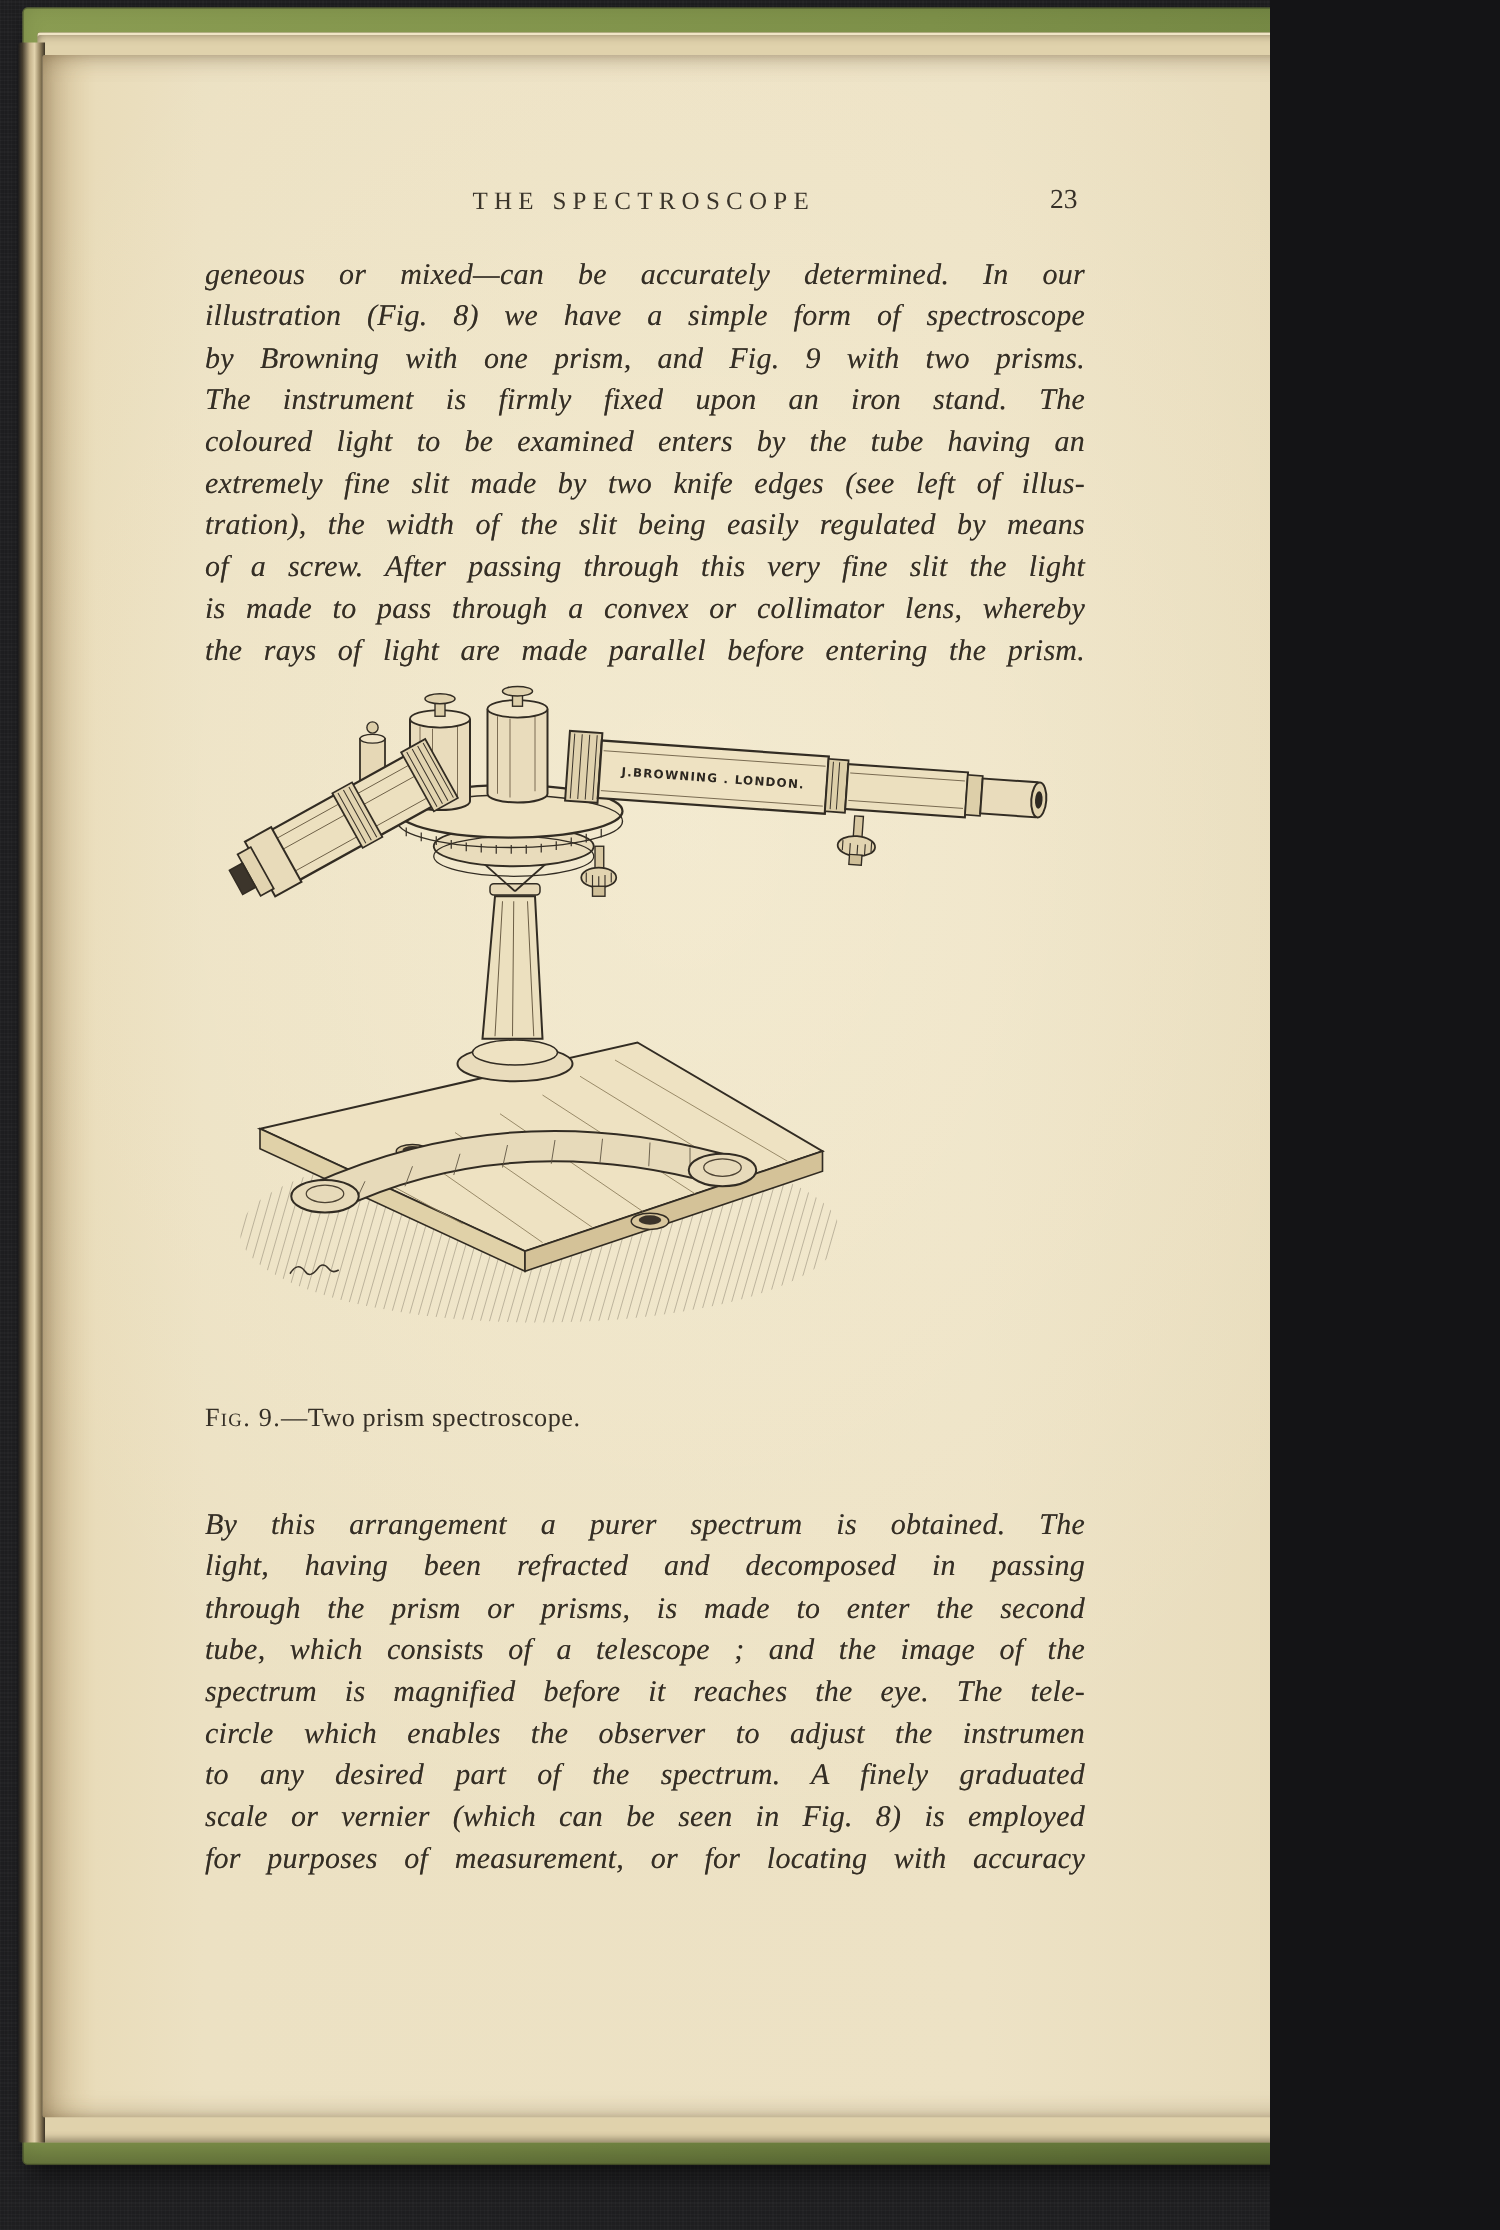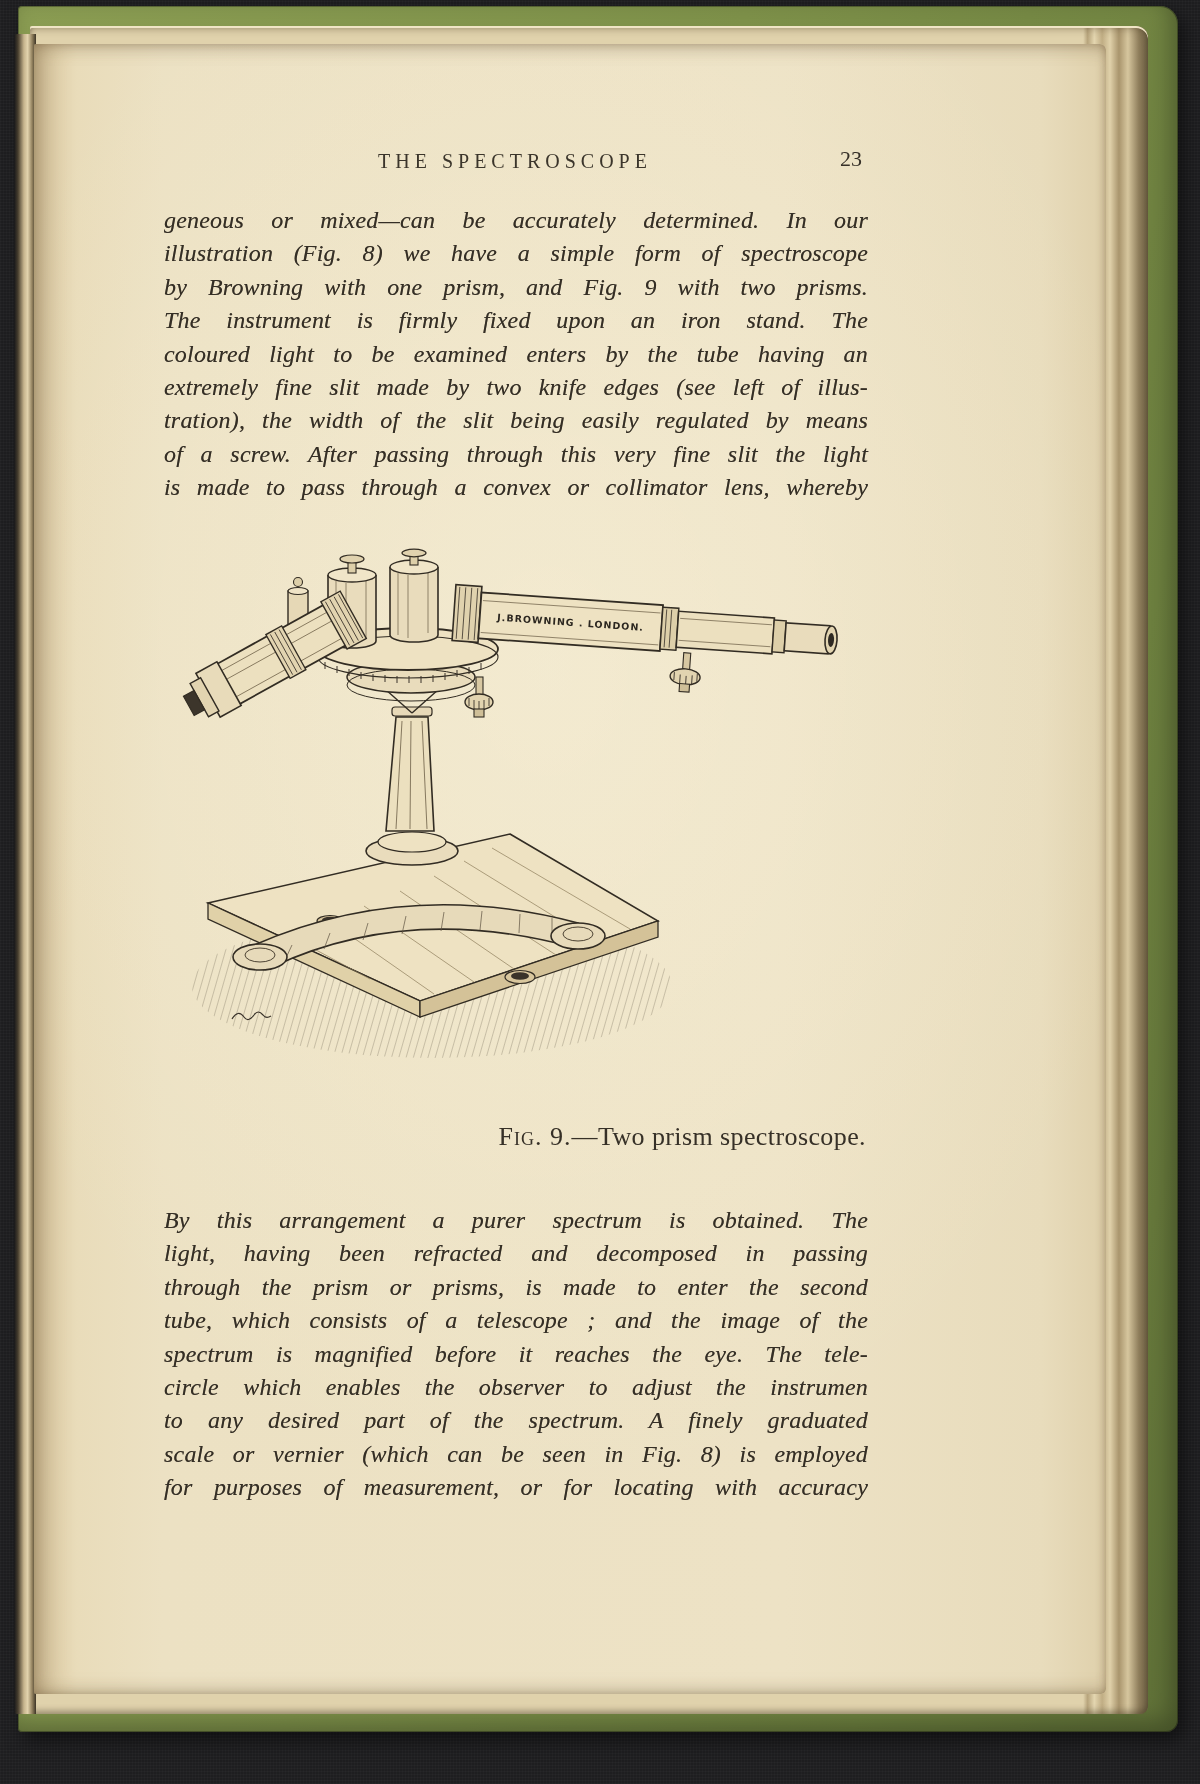--- a/index.html
+++ b/index.html
@@ -1,16 +1,16 @@
 <!DOCTYPE html>
 <html><head>
 <meta charset="utf-8">
 <style>
   html,body{margin:0;padding:0;background:#141416;}
-  .scene{position:relative;width:1200px;height:1784px;overflow:hidden;
+  .scene{position:relative;width:1016px;height:1784px;overflow:hidden;
     background:
       repeating-linear-gradient(0deg, rgba(255,255,255,.022) 0 1px, transparent 1px 3px),
       repeating-linear-gradient(90deg, rgba(255,255,255,.02) 0 1px, transparent 1px 3px),
       #1e1e20;
     font-family:"Liberation Serif","DejaVu Serif",serif;}
   .cover{position:absolute;left:18px;top:6px;width:1160px;height:1726px;
     border-radius:4px 18px 12px 4px;
     background:linear-gradient(105deg,#8a9c52 0%,#7d9049 45%,#6d803f 80%,#5f7037 100%);
     box-shadow:inset 0 0 0 1px rgba(0,0,0,.3), inset -8px -10px 22px rgba(0,0,0,.28), 6px 8px 18px rgba(0,0,0,.5);}
   .stack{position:absolute;left:30px;top:26px;width:1118px;height:1688px;
@@ -39,22 +39,22 @@
   .runhead .title{position:absolute;left:0;right:0;text-align:center;
     font-size:20px;letter-spacing:5px;color:#3b352b;}
   .runhead .pnum{position:absolute;right:4px;top:-4px;font-size:22px;color:#363028;}
   .para{position:absolute;left:130px;width:704px;font-size:24px;color:#342e25;
     text-shadow:0 0 .5px rgba(52,46,37,.55);font-style:italic;}
   .para1{top:160px;}
   .para2{top:1160px;}
   .tline{display:block;height:33.4px;line-height:33.4px;
     text-align:justify;text-align-last:justify;letter-spacing:.2px;word-spacing:1.2px;white-space:nowrap;}
   .figure{position:absolute;left:146px;top:500px;width:690px;height:540px;}
-  .caption{position:absolute;left:130px;top:1078px;width:702px;text-align:right;
-    font-size:26px;color:#363027;letter-spacing:.4px;}
+  .caption{position:absolute;left:130px;top:1078px;width:702px;text-align:left;
+    font-size:21px;color:#363027;letter-spacing:.4px;}
   .caption .fcaps{font-variant:small-caps;letter-spacing:1px;}
   svg text{font-family:"DejaVu Sans","Liberation Sans",sans-serif;}
 </style>
 </head>
 <body>
 
 <div class="scene">
   <div class="cover"></div>
   <div class="stack"></div>
   <div class="gutter"></div>
@@ -69,20 +69,21 @@
     <div class="para para1">
         <div class="tline">geneous or mixed—can be accurately determined.  In our</div>
         <div class="tline">illustration (Fig. 8) we have a simple form of spectroscope</div>
         <div class="tline">by Browning with one prism, and Fig. 9 with two prisms.</div>
         <div class="tline">The instrument is firmly fixed upon an iron stand.  The</div>
         <div class="tline">coloured light to be examined enters by the tube having an</div>
         <div class="tline">extremely fine slit made by two knife edges (see left of illus-</div>
         <div class="tline">tration), the width of the slit being easily regulated by means</div>
         <div class="tline">of a screw.  After passing through this very fine slit the light</div>
         <div class="tline">is made to pass through a convex or collimator lens, whereby</div>
+        <div class="tline">the rays of light are made parallel before entering the prism.</div>
       </div>
 
     <div class="figure">
       <svg width="690" height="540" viewBox="0 0 690 530">
         <defs>
           <pattern id="ph" width="7" height="7" patternUnits="userSpaceOnUse" patternTransform="rotate(16)">
             <line x1="0" y1="0" x2="0" y2="7" stroke="#4e4536" stroke-width="0.9"></line>
           </pattern>
         </defs>
 

